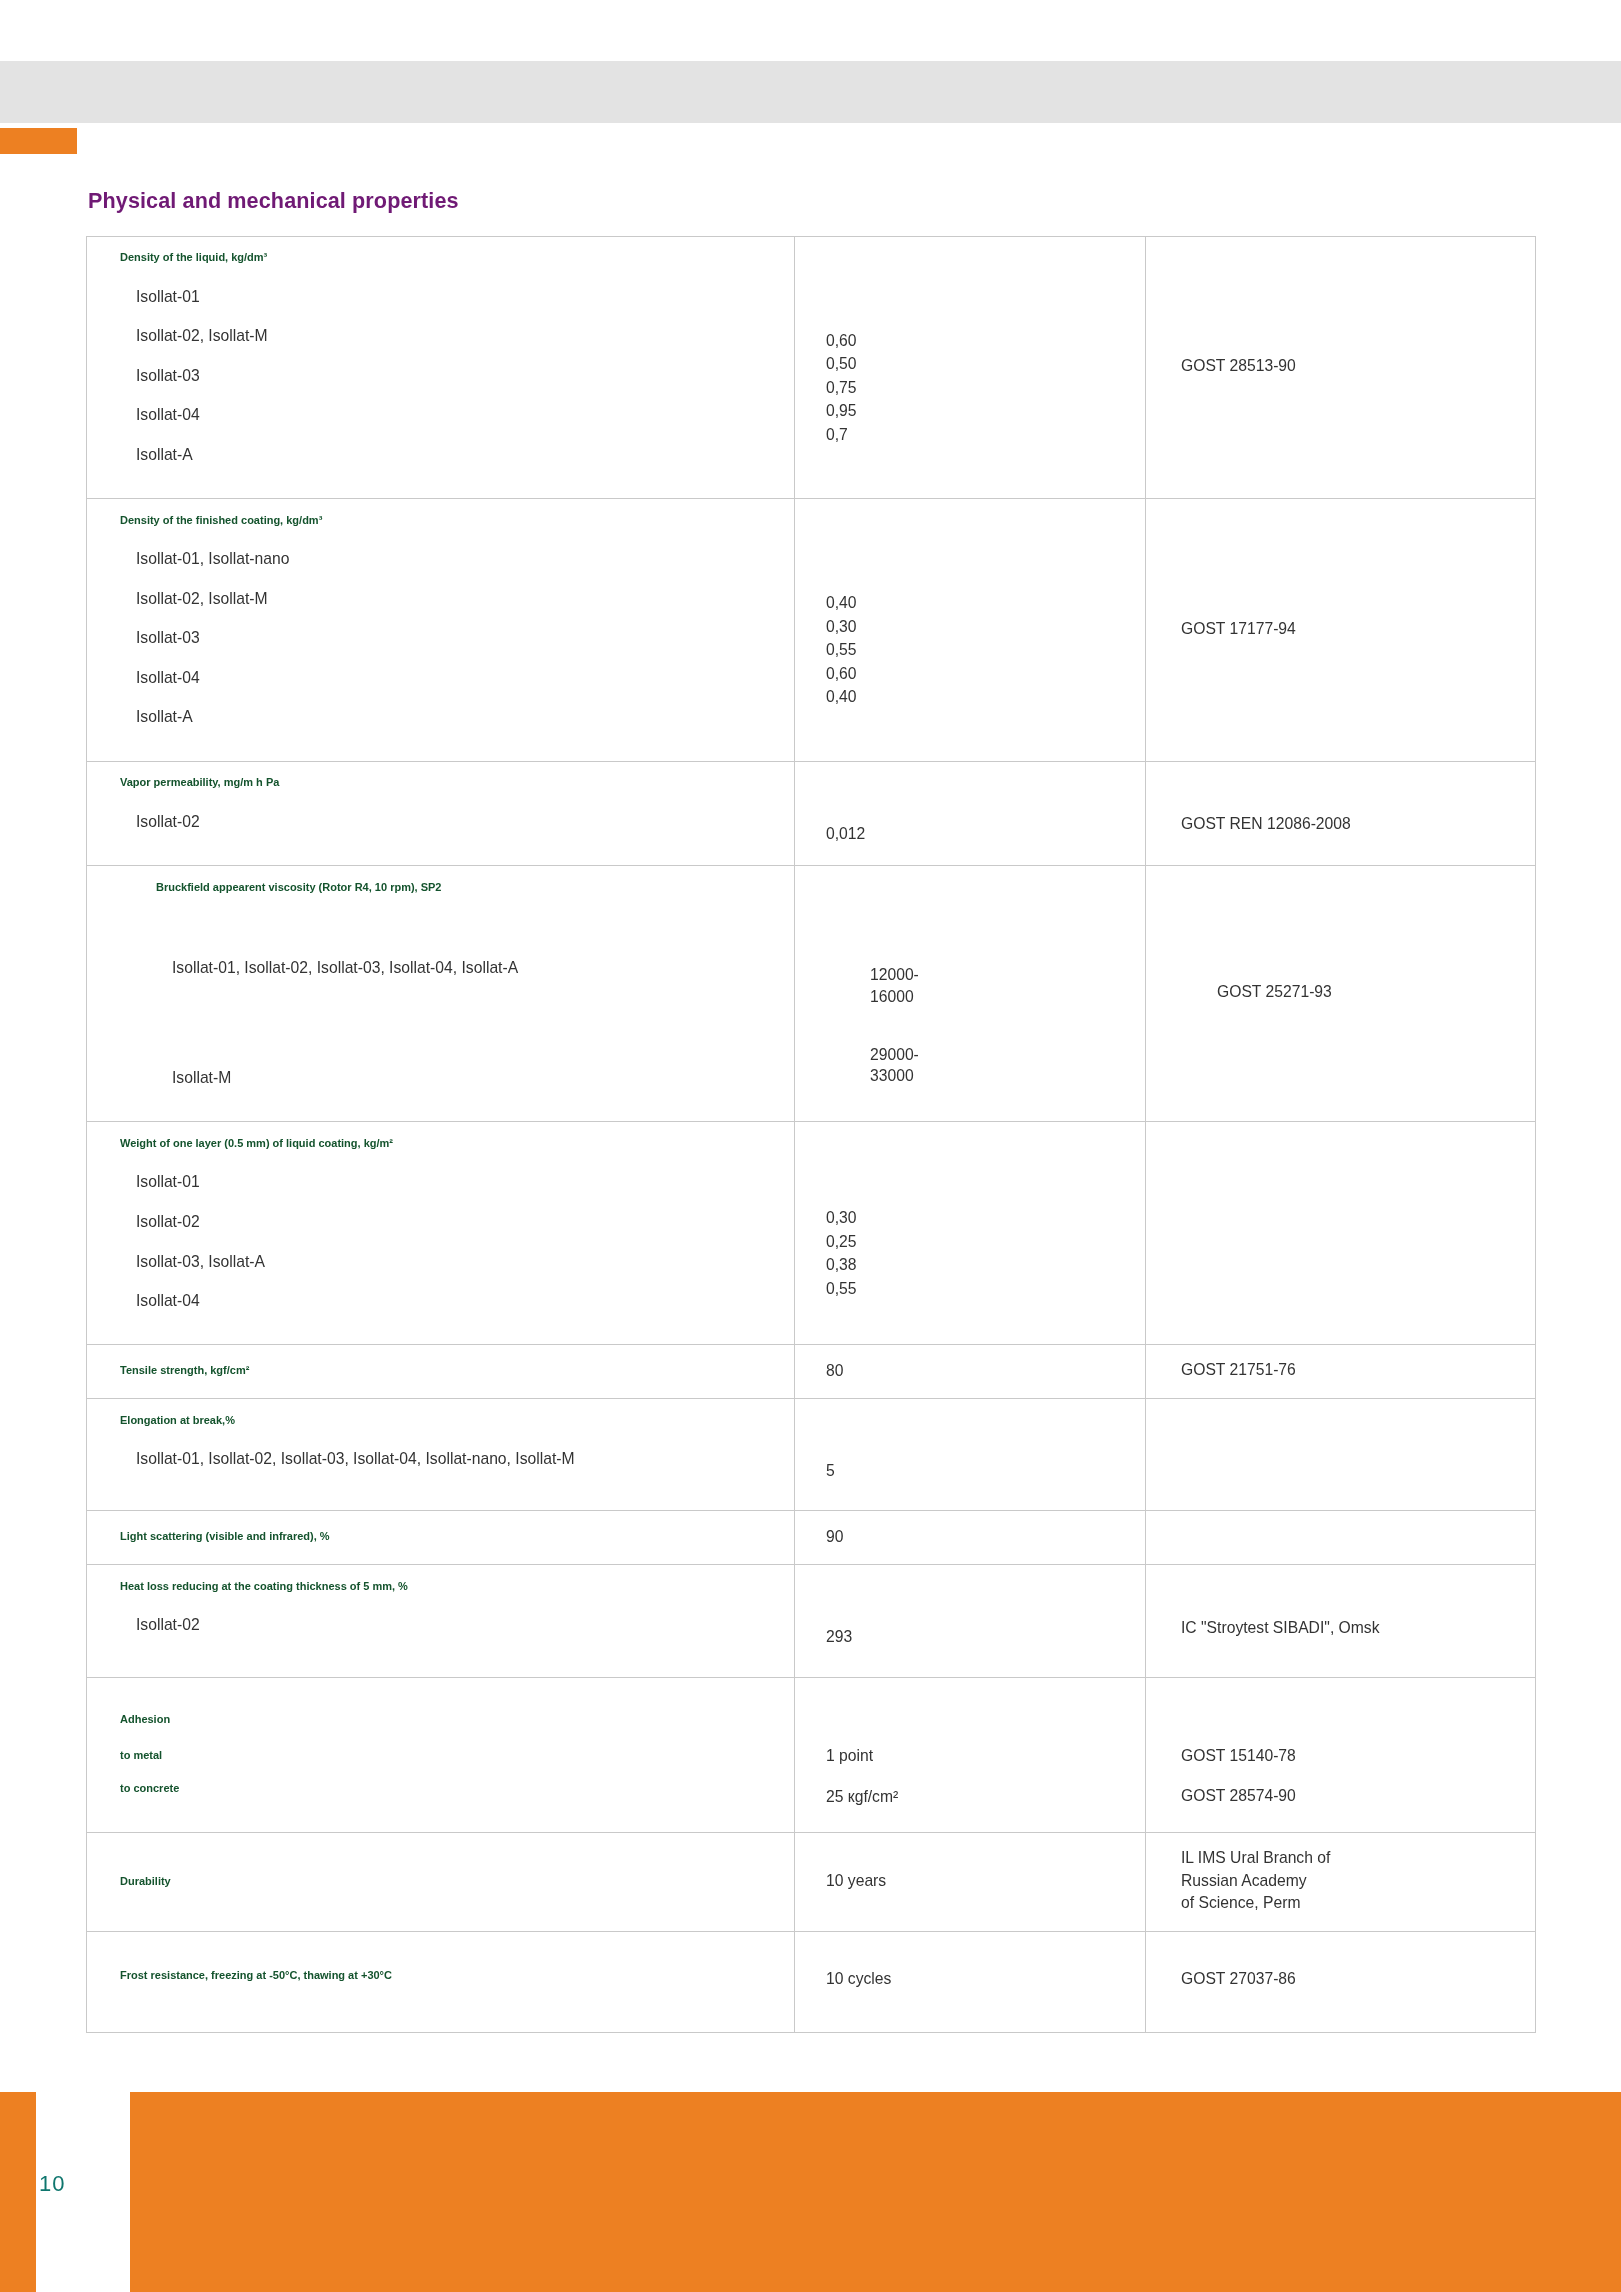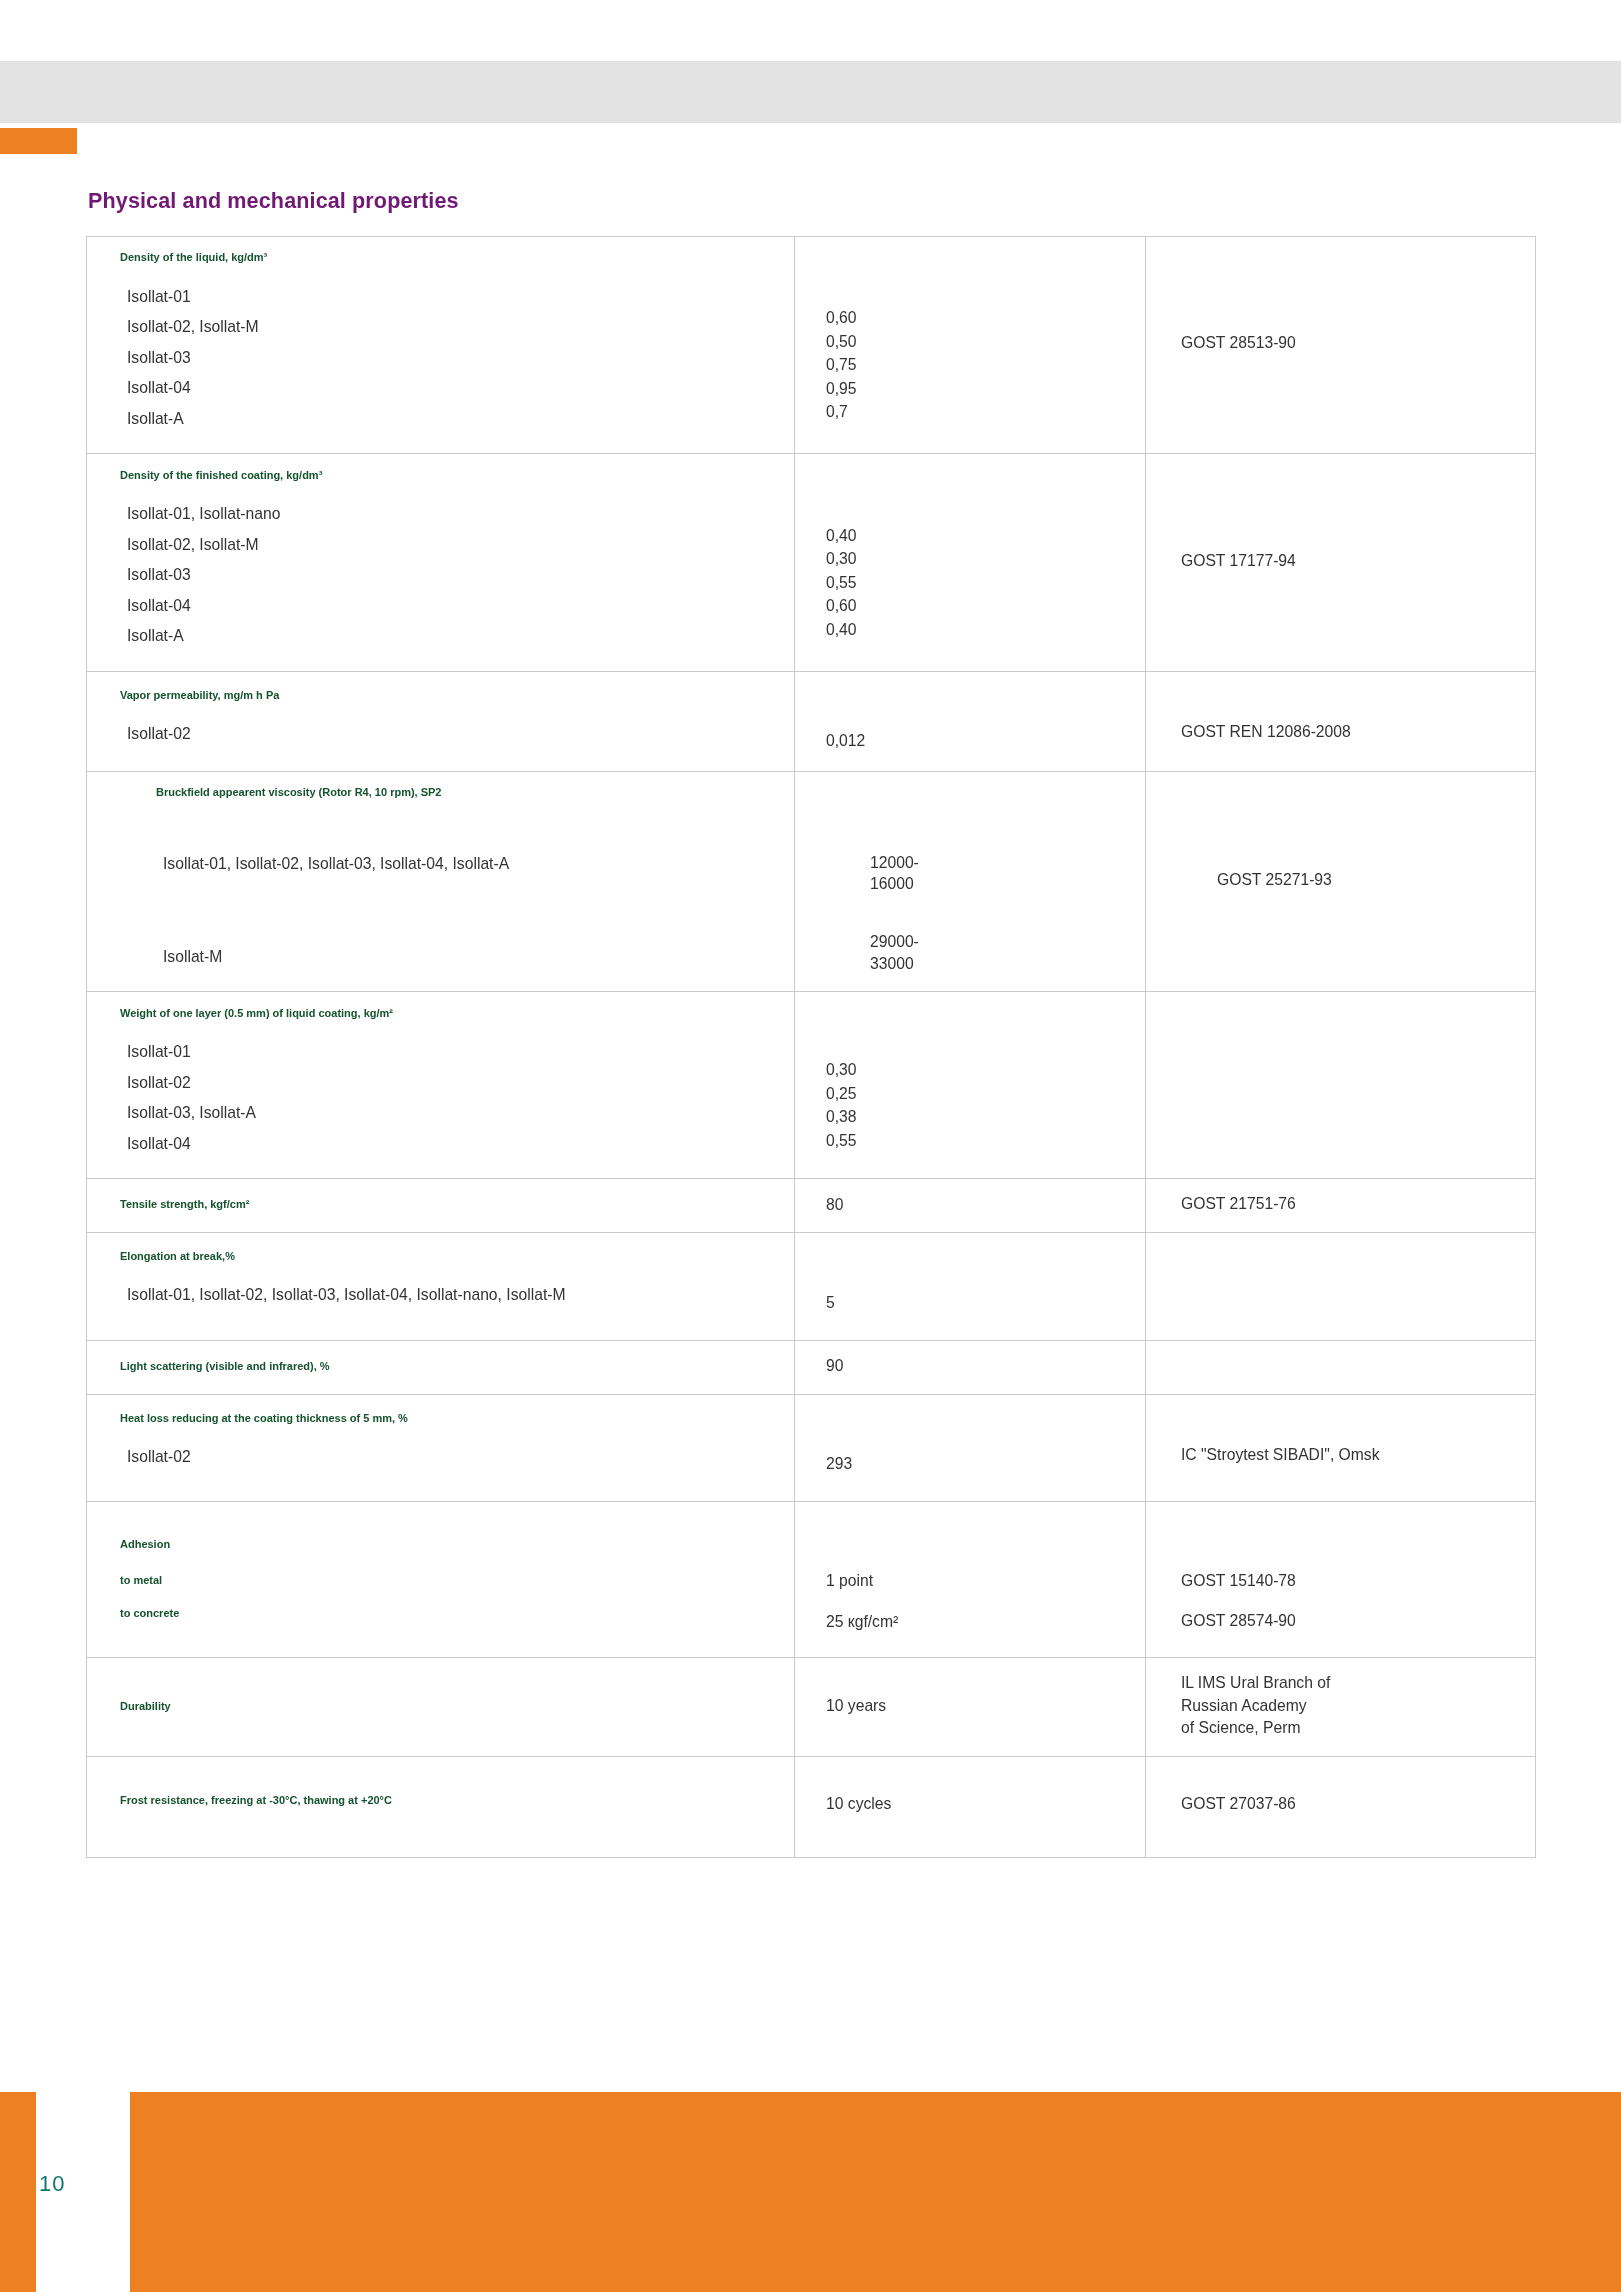--- a/index.html
+++ b/index.html
@@ -81,21 +81,21 @@
     font-size: 11px;
     font-weight: bold;
     color: #14532d;
     line-height: 1.35;
     margin: 0;
   }
   .prop-sub {
     font-size: 15.7px;
     color: #333333;
     line-height: 1.5;
-    margin: 7px;
+    margin: 16px;
   }
   .sub-list {
     margin: 19.6px 0 2px 0;
   }
   .val-text {
     font-size: 15.7px;
     color: #333333;
     line-height: 1.5;
     margin: 0;
   }
@@ -449,21 +449,21 @@
               <p class="std-text">Russian Academy</p>
               <p class="std-text">of Science, Perm</p>
             </div>
           </td>
         </tr>
 
         <tr>
           <td>
             <div class="cell-pad">
               <div style="height:13.7px"></div>
-              <p class="prop-head">Frost resistance, freezing at -30°C, thawing at +20°C</p>
+              <p class="prop-head">Frost resistance, freezing at -50°C, thawing at +30°C</p>
               <div style="height:25.5px"></div>
             </div>
           </td>
           <td>
             <div class="cell-pad-v">
               <div style="height:21.6px"></div>
               <p class="val-text">10 cycles</p>
               <div style="height:25.5px"></div>
             </div>
           </td>

